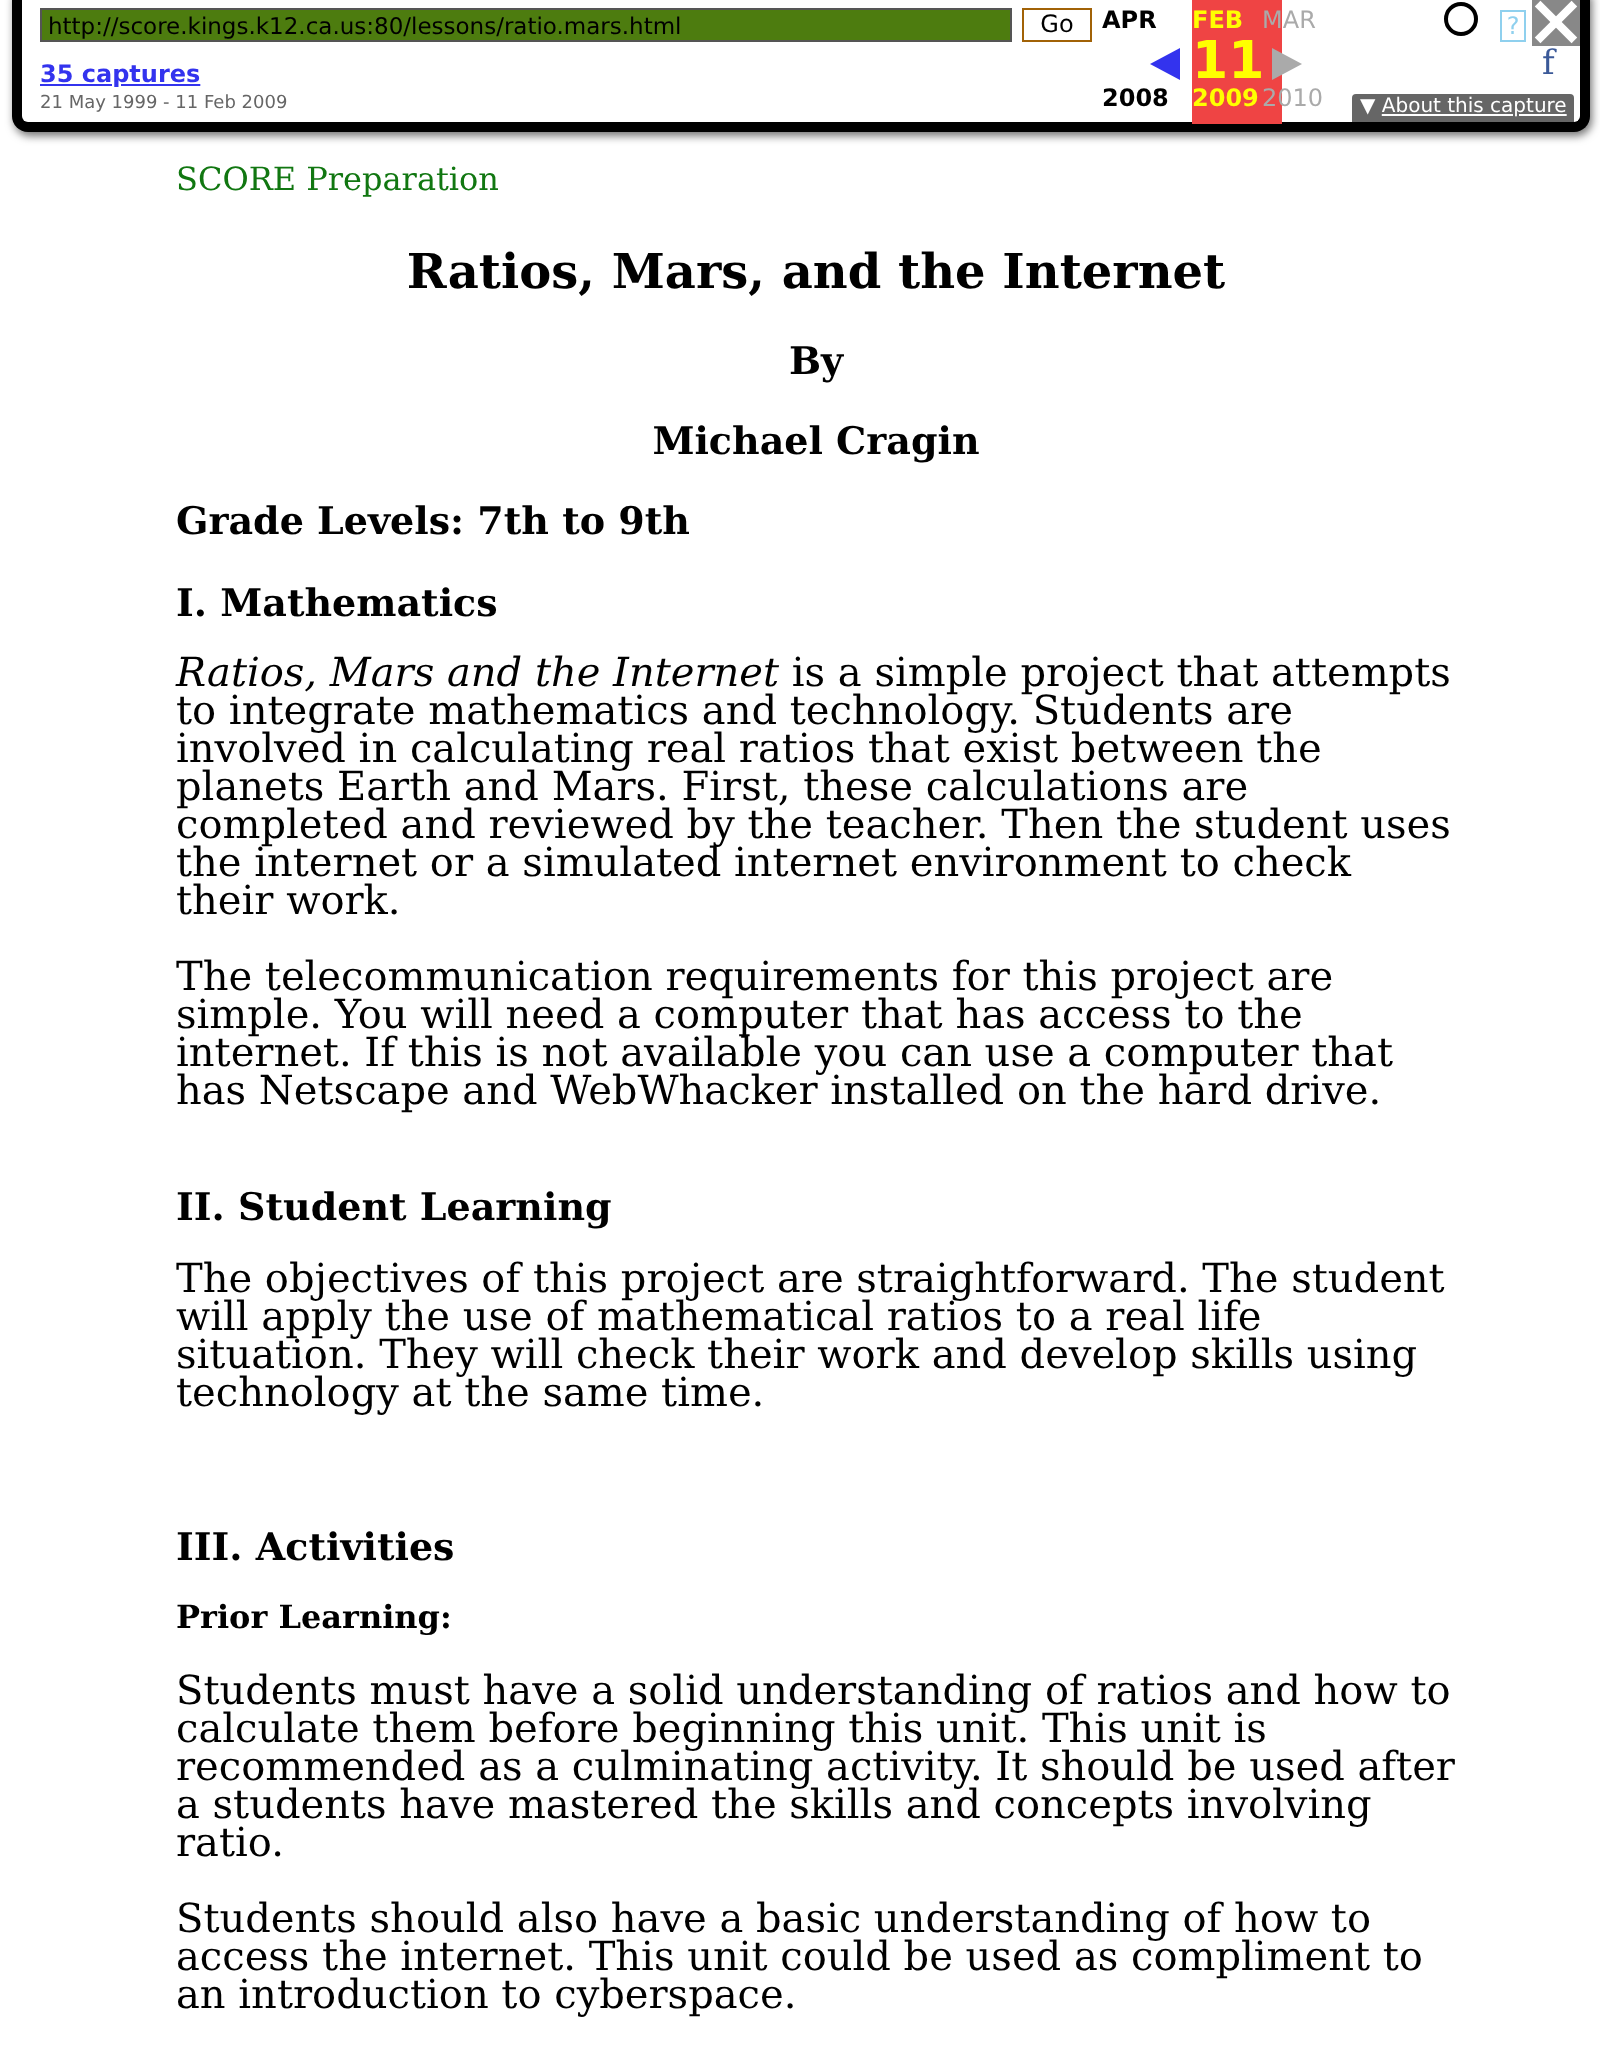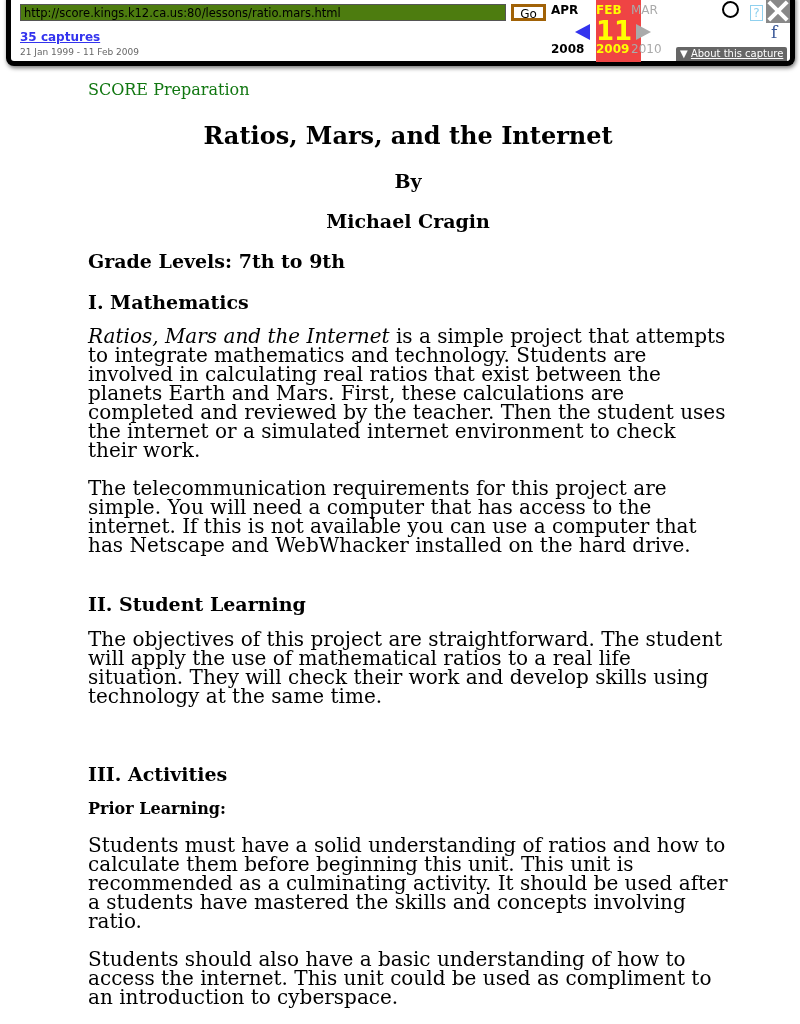--- a/index.html
+++ b/index.html
@@ -14,21 +14,21 @@
       box-shadow: 1px 2px 4px rgba(0,0,0,0.55);
       font-family: "DejaVu Sans", sans-serif;
     }
     #wm-url-input {
       position: absolute; left: 9px; top: 8px; width: 486px; height: 17px;
       border: 1px solid #555; font-family: "DejaVu Sans", sans-serif;
       font-size: 11.5px; padding: 0 3px; color: #000; line-height: 15px; background: #4d7c0f;
     }
     #wm-go-button {
       position: absolute; left: 500px; top: 8px; width: 35px; height: 17px;
-      border: 3px solid #a16207; background: #fff; font-size: 12px; padding: 0;
+      border: 1px solid #a16207; background: #fff; font-size: 12px; padding: 0;
       font-family: "DejaVu Sans", sans-serif; line-height: 15px; text-align: center;
     }
     #wm-captures {
       position: absolute; left: 9px; top: 34px; font-size: 12px; font-weight: bold;
       color: #3333ee; text-decoration: underline;
     }
     #wm-range { position: absolute; left: 9px; top: 51px; font-size: 9px; color: #666; }
 
     .cal-col { position: absolute; top: 4px; width: 42px; height: 62px; text-align: left; }
     #cal-prev { left: 540px; }
@@ -72,21 +72,21 @@
     p { font-size: 20px; line-height: 19px; margin: 0; }
     h4 { font-size: 16px; font-weight: bold; margin: 0; line-height: 20px; }
   </style>
 </head>
 <body>
 
 <div id="wm-toolbar">
   <input id="wm-url-input" type="text" value="http://score.kings.k12.ca.us:80/lessons/ratio.mars.html" style="">
   <button id="wm-go-button">Go</button>
   <a id="wm-captures">35 captures</a>
-  <div id="wm-range">21 Jan 1999 - 11 Feb 2009</div>
+  <div id="wm-range">21 May 1999 - 11 Feb 2009</div>
 
   <div class="cal-col" id="cal-prev">
     <div class="cal-month">APR</div>
     <div class="cal-arrow" id="prev-arrow"></div>
     <div class="cal-year">2008</div>
   </div>
   <div class="cal-col" id="cal-cur">
     <div class="cal-month">FEB</div>
     <div class="cal-day">11</div>
     <div class="cal-year">2009</div>

